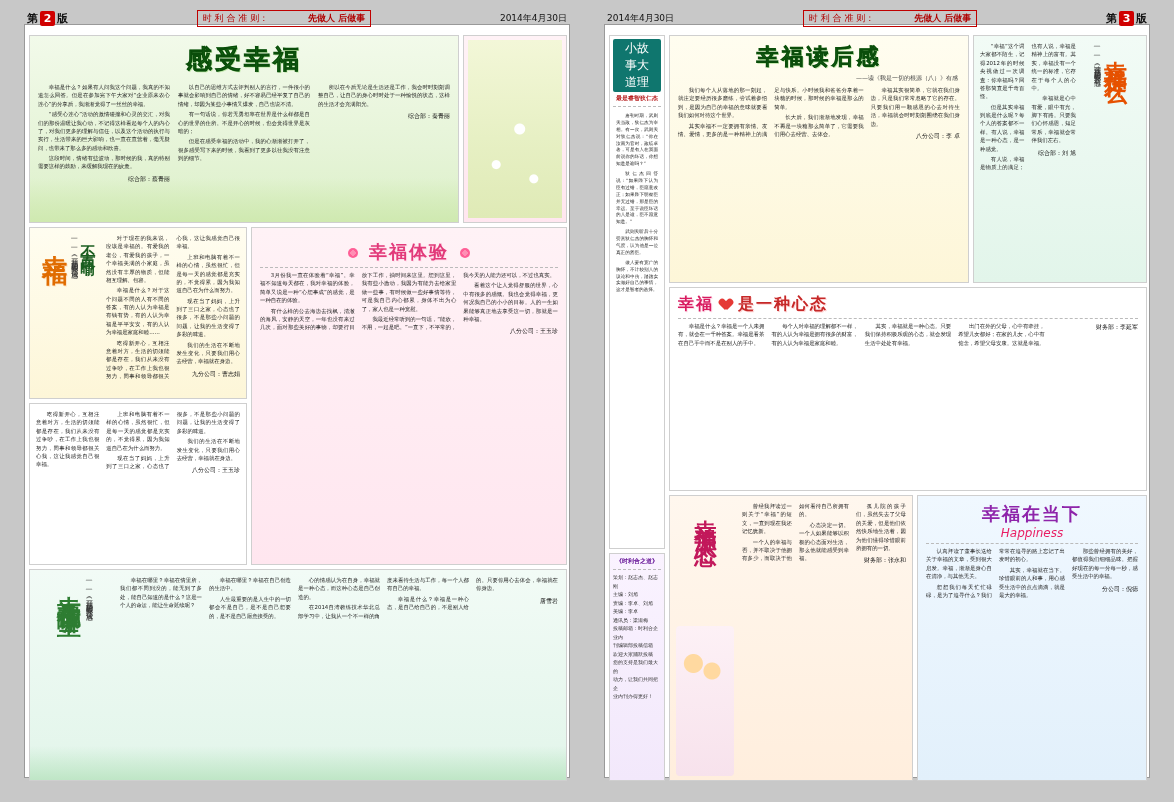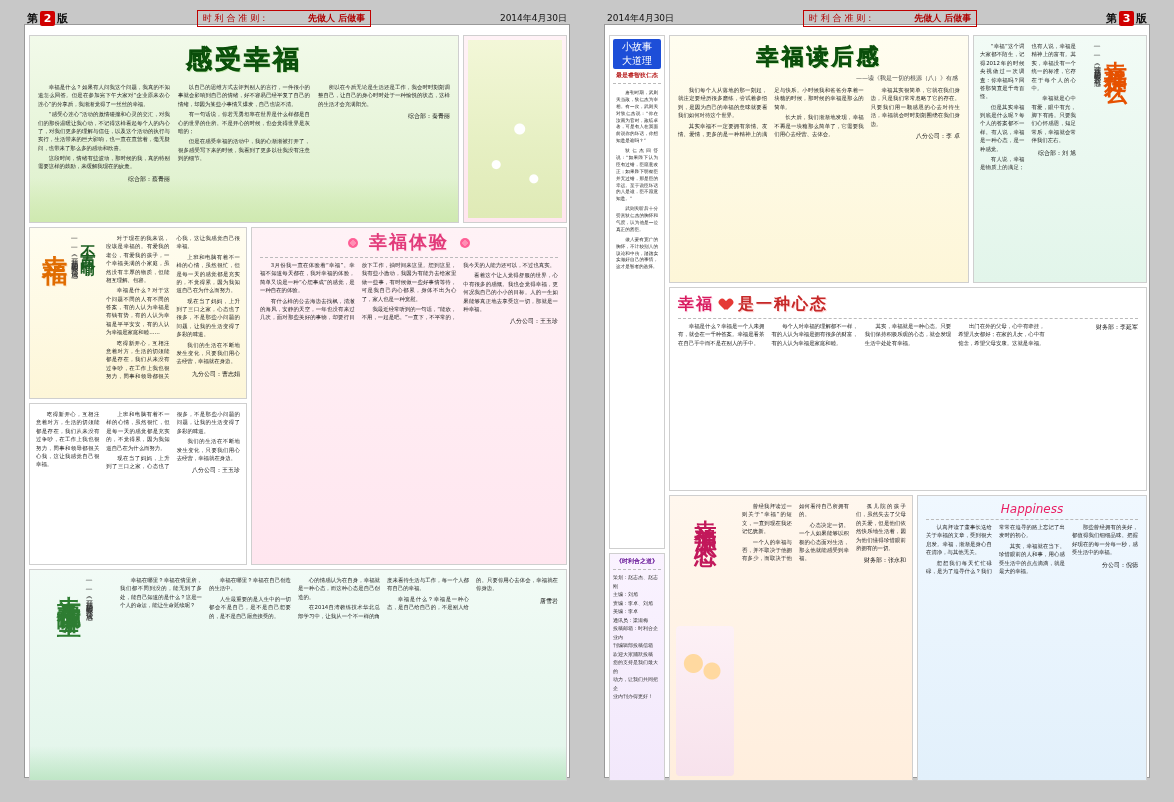--- a/index.html
+++ b/index.html
@@ -56,21 +56,21 @@
   .h-orange{font-size:19px;color:#e06c00;letter-spacing:2px;text-shadow:1px 1px 0 #ffe6c6;}
   .h-purple{font-size:20px;color:#7b1fa2;letter-spacing:2px;}
 
   .vert-title{
     writing-mode:vertical-rl;text-orientation:upright;
     font-size:25px;font-weight:bold;letter-spacing:5px;line-height:1.05;
   }
   .sub-vert{writing-mode:vertical-rl;text-orientation:upright;font-size:7px;color:#333;letter-spacing:1px;}
 
   .ribbon{
-    display:inline-block;background:#1d4ed8;color:#fff;font-size:10px;
+    display:inline-block;background:#0f766e;color:#fff;font-size:12px;
     padding:1px 7px;border-radius:2px;
   }
   .sidebox{
     border:1px solid #cfcfcf;background:#fdfdf5;font-size:4.6px;line-height:1.5;
     color:#222;padding:3px;text-align:justify;
   }
   .small-cap{font-size:6.5px;color:#b71c1c;font-weight:bold;}
 
   .flower{
     display:inline-block;width:10px;height:10px;border-radius:50%;
@@ -157,21 +157,21 @@
           <p>幸福是什么？对于这个问题不同的人有不同的答案，有的人认为幸福是有钱有势，有的人认为幸福是平平安安，有的人认为幸福是家庭和睦……</p>
           <p>吃得新开心，互相注意着对方，生活的切须能都是存在，我们从来没有过争吵，在工作上我也很努力，同事和领导都很关心我，这让我感觉自己很幸福。</p>
           <p>上班和电脑有着不一样的心情，虽然很忙，但是每一天的感觉都是充实的，不觉得累，因为我知道自己在为什么而努力。</p>
           <p>现在当了妈妈，上升到了三口之家，心态也了很多，不是那些小问题的问题，让我的生活变得了多彩的味道。</p>
           <p>我们的生活在不断地发生变化，只要我们用心去经营，幸福就在身边。</p>
           <div class="sig">九分公司：曹志娟</div>
         </div>
       </div>
     </div>
 
-    <div class="blk bg-pink frame" style="left:226px;top:196px;width:316px;height:338px;padding:2px 8px;">
+    <div class="blk bg-pink frame" style="left:226px;top:196px;width:316px;height:338px;padding:12px 8px;">
       <div style="text-align:center;">
         <span class="flower"></span>
         <span class="ttl h-pink" style="margin:0 6px;">幸福体验</span>
         <span class="flower"></span>
       </div>
       <div class="hr-dot"></div>
       <div class="cols" style="column-count:3;margin-top:2px;">
         <p>3月份我一直在体验着“幸福”。幸福不知道每天都在，我对幸福的体验，简单又说是一种“心想事成”的感觉，是一种自在的体验。</p>
         <p>有什么样的公去海边去找枫，清澈的海风，安静的天空，一年也没有来过几次，面对那些美好的事物，却要行目放下工作，抽时间来这里。想到这里，我有些小激动，我因为有能力去给家里做一些事，有时候做一些好事情等待，可是我自己内心都累，身体不出为心了，家人也是一种宽慰。</p>
         <p>我最近经常听到的一句话，“能放，不用，一起是吧。”一直下，不平常的，我今天的人能力还可以，不过也真实。</p>
@@ -316,20 +316,23 @@
           <p>一个人的幸福与否，并不取决于他拥有多少，而取决于他如何看待自己所拥有的。</p>
           <p>心态决定一切。一个人如果能够以积极的心态面对生活，那么他就能感受到幸福。</p>
           <p>孤儿院的孩子们，虽然失去了父母的关爱，但是他们依然快乐地生活着，因为他们懂得珍惜眼前所拥有的一切。</p>
           <div class="sig">财务部：张永和</div>
         </div>
       </div>
       <div class="figure-people" style="position:absolute;left:6px;bottom:4px;width:58px;height:150px;border-radius:4px;"></div>
     </div>
 
     <div class="blk bg-blue frame" style="left:312px;top:464px;width:230px;height:286px;padding:6px 8px;">
+      <div style="text-align:center;">
+        <span class="ttl h-purple" style="font-size:18px;color:#8e24aa;">幸福在当下</span>
+      </div>
       <div style="text-align:center;font-size:12px;color:#e91e63;font-style:italic;">Happiness</div>
       <div class="hr-dot"></div>
       <div class="cols" style="column-count:3;">
         <p>认真拜读了董事长送给关于幸福的文章，受到很大启发。幸福，渐渐是身心自在清净，与其他无关。</p>
         <p>想想我们每天忙忙碌碌，是为了追寻什么？我们常常在追寻的路上忘记了出发时的初心。</p>
         <p>其实，幸福就在当下。珍惜眼前的人和事，用心感受生活中的点点滴滴，就是最大的幸福。</p>
         <p>那些曾经拥有的美好，都值得我们细细品味。把握好现在的每一分每一秒，感受生活中的幸福。</p>
         <div class="sig">分公司：倪德</div>
       </div>
     </div>

